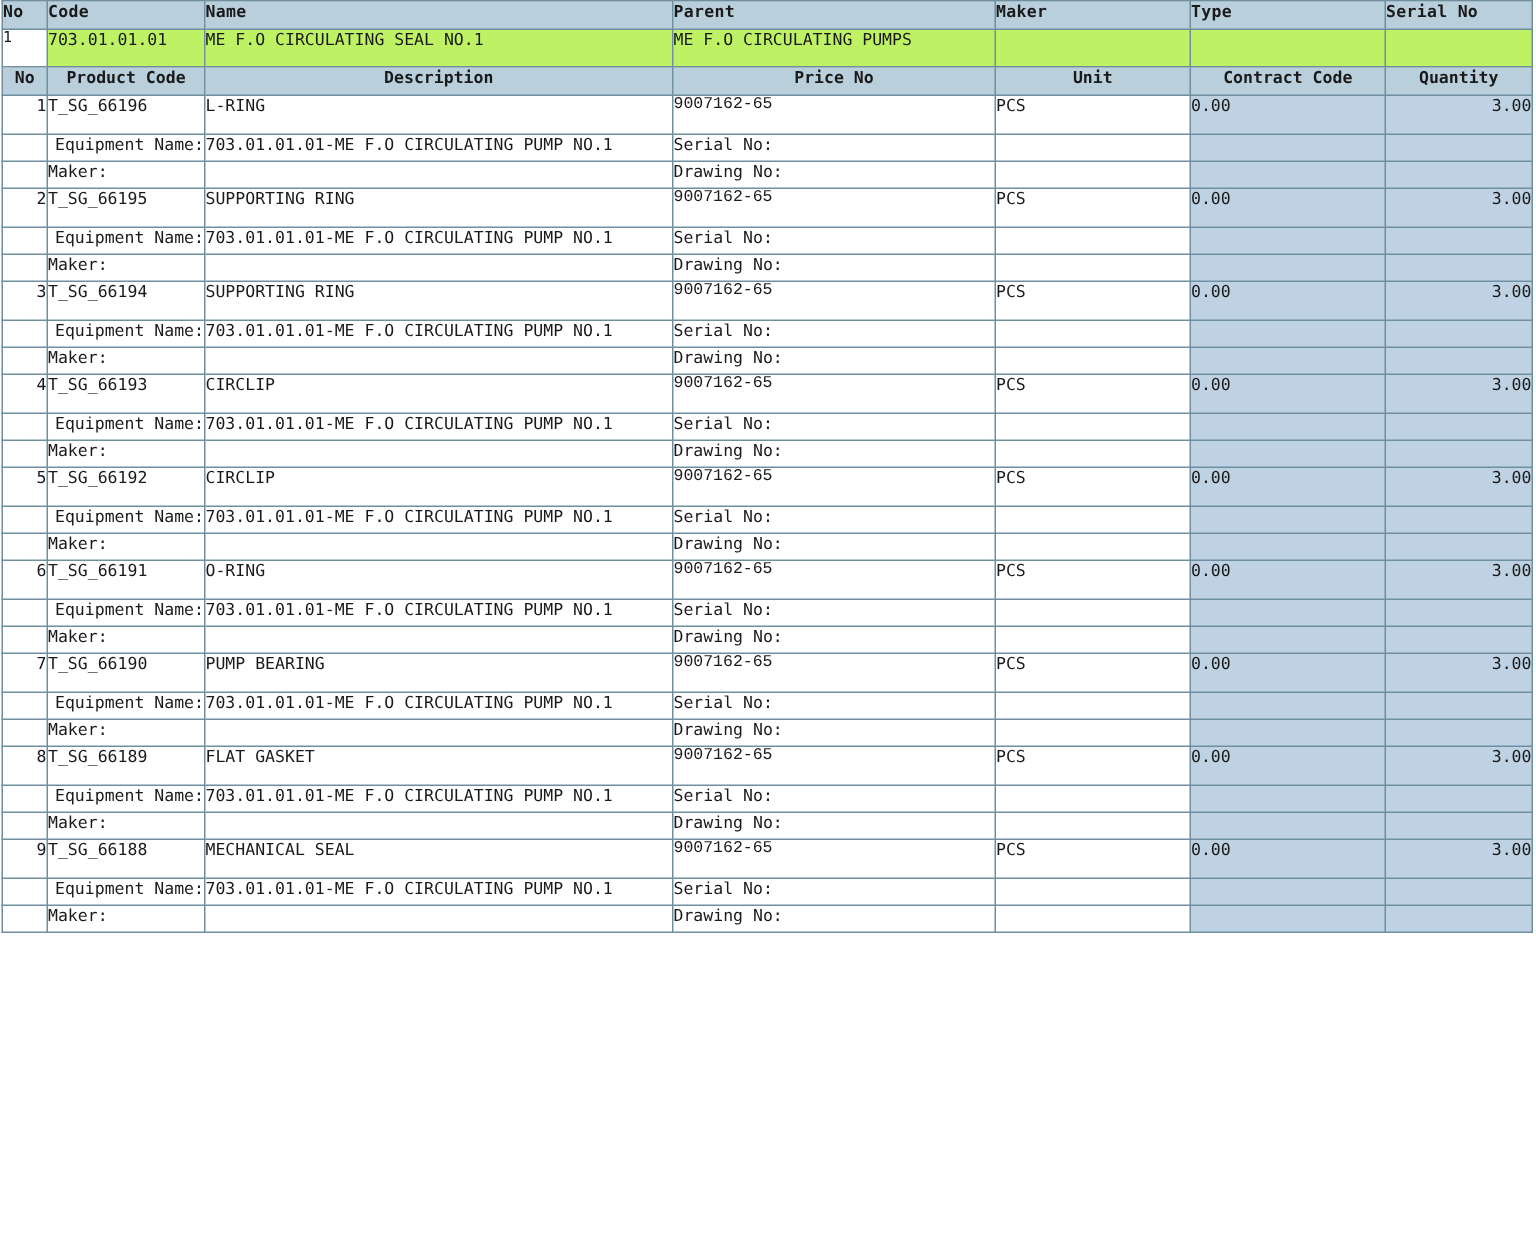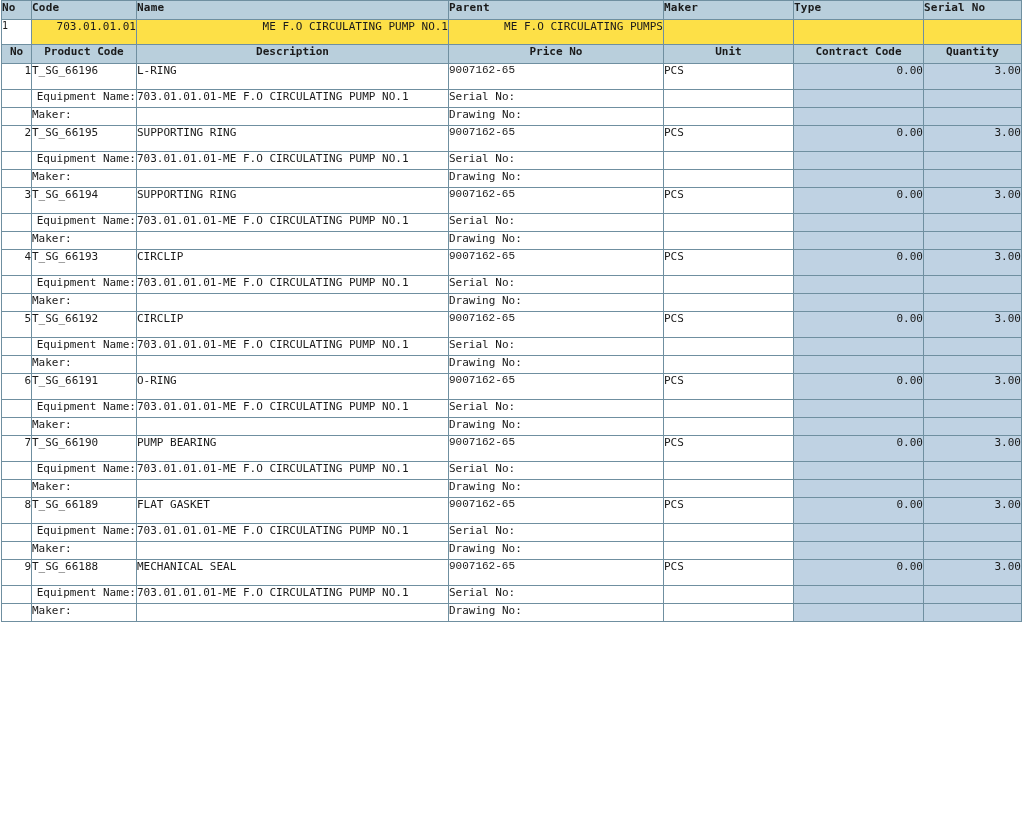--- a/index.html
+++ b/index.html
@@ -30,25 +30,24 @@
     background: #b9cfdc;
     font-weight: bold;
     font-size: 11px;
     letter-spacing: 0.2px;
     padding: 4px 4px 4px 5px;
     height: 18px;
     white-space: nowrap;
     text-align: left;
   }
   .equip-cell {
-    background: #fde047;
+    background: #bef264;
     padding: 6px 4px 8px 5px;
     height: 24px;
     white-space: nowrap;
-    text-align: right;
   }
   .equip-no {
     background: #ffffff;
     padding: 2px 3px;
     font-size: 10px;
     vertical-align: top;
   }
   .sub-hdr {
     background: #b9cfdc;
     font-weight: bold;
@@ -76,21 +75,20 @@
     padding: 4px 2px 0 5px;
     white-space: nowrap;
     font-family: Liberation Mono, monospace;
   }
   .c-unit {
     padding: 4px 2px 0 3px;
     white-space: nowrap;
   }
   .c-price {
     background: #bfd2e3;
-    text-align: right;
     padding: 12px 4px 2px 2px;
     white-space: nowrap;
   }
   .c-qty {
     background: #bfd2e3;
     text-align: right;
     padding: 12px 4px 2px 2px;
     white-space: nowrap;
   }
   .sub-row td {
@@ -140,21 +138,21 @@
         <th class="hdr-cell">Code</th>
         <th class="hdr-cell">Name</th>
         <th class="hdr-cell">Parent</th>
         <th class="hdr-cell">Maker</th>
         <th class="hdr-cell">Type</th>
         <th class="hdr-cell">Serial No</th>
       </tr>
       <tr>
         <td class="equip-no">1</td>
         <td class="equip-cell">703.01.01.01</td>
-        <td class="equip-cell">ME F.O CIRCULATING PUMP NO.1</td>
+        <td class="equip-cell">ME F.O CIRCULATING SEAL NO.1</td>
         <td class="equip-cell">ME F.O CIRCULATING PUMPS</td>
         <td class="equip-cell"></td>
         <td class="equip-cell"></td>
         <td class="equip-cell"></td>
       </tr>
       <tr>
         <th class="sub-hdr">No</th>
         <th class="sub-hdr">Product Code</th>
         <th class="sub-hdr">Description</th>
         <th class="sub-hdr">Price No</th>

